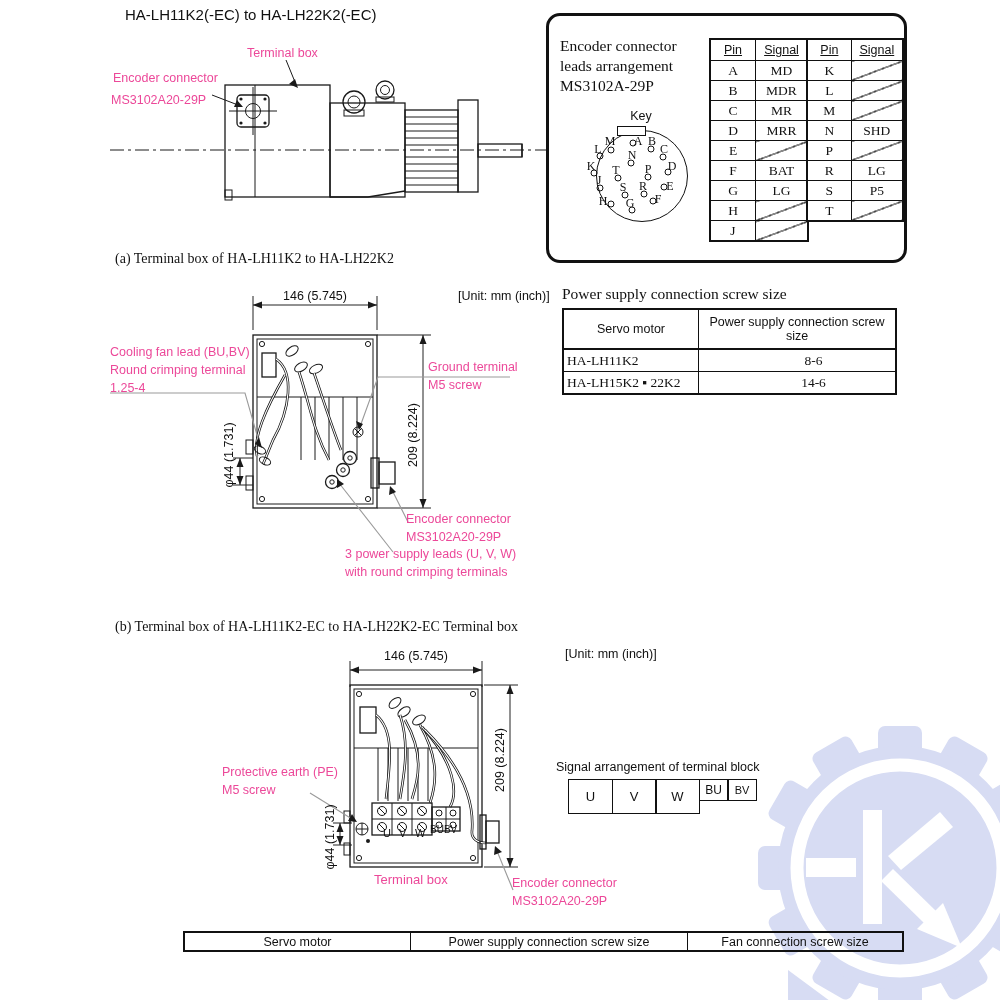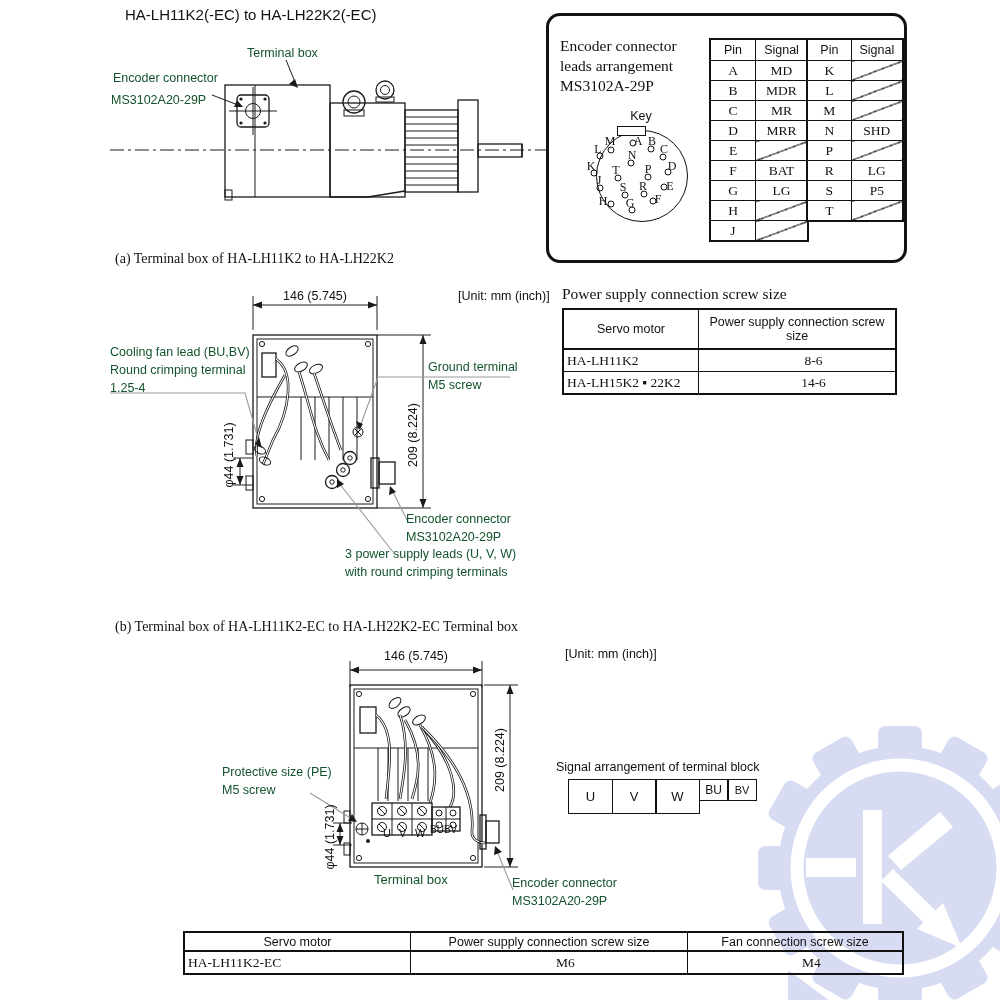--- a/index.html
+++ b/index.html
@@ -1,20 +1,20 @@
 <!DOCTYPE html>
 <html><head>
 <meta charset="utf-8">
 <style>
   html,body{margin:0;padding:0;}
   body{width:1000px;height:1000px;position:relative;overflow:hidden;background:#fff;
        font-family:"Liberation Sans",sans-serif;color:#111;}
   .abs{position:absolute;}
   .serif{font-family:"Liberation Serif","DejaVu Serif",serif;}
-  .lbl{position:absolute;font-size:12.5px;line-height:18px;color:#14532d;white-space:nowrap;}
+  .lbl{position:absolute;font-size:12.5px;line-height:18px;color:#ec4899;white-space:nowrap;}
   .lbl div{white-space:nowrap;}
   .dim{position:absolute;font-size:12.5px;text-align:center;white-space:nowrap;}
   .vtext{position:absolute;width:120px;text-align:center;font-size:12.5px;white-space:nowrap;
          transform:rotate(-90deg);}
   .heading{position:absolute;font-family:"Liberation Serif","DejaVu Serif",serif;font-size:14px;white-space:nowrap;}
   svg{position:absolute;overflow:visible;}
   .ln{stroke:#1a1a1a;stroke-width:1.3;fill:none;}
   .thin{stroke:#1a1a1a;stroke-width:1;fill:none;}
   .dimln{stroke:#222;stroke-width:1;fill:none;}
   .gray{stroke:#9a9a9a;stroke-width:1.1;fill:none;}
@@ -31,21 +31,21 @@
               border-radius:50%;box-sizing:border-box;}
   .key-notch{position:absolute;left:68px;top:110px;width:29px;height:10px;background:#fff;
              border:1.5px solid #111;box-sizing:border-box;}
   .pl{position:absolute;font-family:"Liberation Serif","DejaVu Serif",serif;font-size:12px;
       transform:translate(-50%,-50%);}
   .pd{position:absolute;width:7px;height:7px;border:1.3px solid #111;border-radius:50%;
       box-sizing:border-box;transform:translate(-50%,-50%);}
   
   .pin-tbl{position:absolute;border-collapse:collapse;border:2.5px solid #111;background:#fff;}
   .pin-tbl th{font-family:"Liberation Sans",sans-serif;font-weight:normal;font-size:12.5px;
-              border:1px solid #111;height:20px;padding:0 2px;}
+              border:1px solid #111;height:20px;padding:0 2px;text-decoration:underline;}
   .pin-tbl td{font-family:"Liberation Serif","DejaVu Serif",serif;font-size:13.5px;text-align:center;
               border:1px solid #111;height:19px;padding:0;}
   .pin-tbl .c0{width:40px;} .pin-tbl .c1{width:47px;}
   .slash{background:linear-gradient(to bottom right,transparent 48.5%,#111 48.5%,#111 51.5%,transparent 51.5%);}
   
   .scrw-tbl{position:absolute;border-collapse:collapse;border:2.5px solid #111;}
   .scrw-tbl th{font-weight:normal;font-size:12.5px;border:1px solid #111;border-bottom:2px solid #111;padding:1px 4px;}
   .scrw-tbl td{font-family:"Liberation Serif","DejaVu Serif",serif;font-size:13.5px;border:1px solid #111;padding:0 3px;height:21px;}
   .scrw-tbl td.l{text-align:left;} .scrw-tbl td.c{text-align:center;padding-left:36px;}
   #tblA{left:562px;top:308px;} #tblA th{height:36px;} #tblA .w0{width:126px;} #tblA .w1{width:188px;}
@@ -501,21 +501,21 @@
 
   <g>
     <line class="gray" x1="10" y1="148" x2="52" y2="174"></line>
     <polygon class="blk" points="57,177 48,176 52,169"></polygon>
     <line class="gray" x1="213" y1="245" x2="197" y2="206"></line>
     <polygon class="blk" points="195,201 194,210 202,207"></polygon>
   </g>
 </svg>
 
 <div class="lbl" style="left:222px;top:763px;">
-  <div>Protective size (PE)</div>
+  <div>Protective earth (PE)</div>
   <div>M5 screw</div>
 </div>
 <div class="vtext" style="left:440px;top:753px;">209 (8.224)</div>
 <div class="vtext" style="left:270px;top:830px;">φ44 (1.731)</div>
 <span class="term-lbl" style="left:383px;top:827px;">U</span>
 <span class="term-lbl" style="left:399px;top:827px;">V</span>
 <span class="term-lbl" style="left:415px;top:827px;">W</span>
 <span class="term-lbl" style="left:430px;top:824px;font-size:10px;">BUBV</span>
 <div class="lbl" style="left:374px;top:871px;font-size:13px;">Terminal box</div>
 <div class="lbl" style="left:512px;top:874px;">
@@ -532,19 +532,14 @@
   <div class="sigcell" style="left:159px;top:0;width:30px;height:22px;font-size:11px;">BV</div>
 </div>
 
 <table class="scrw-tbl" id="tblB">
     <tbody>
       <tr>
         <th class="w0">Servo motor</th>
         <th class="w1">Power supply connection screw size</th>
         <th class="w2">Fan connection screw size</th>
       </tr>
-      <tr>
-        <td class="l">HA-LH11K2-EC</td>
-        <td class="c">M6</td>
-        <td class="c">M4</td>
-      </tr>
     </tbody>
   </table>
 
 </body></html>

